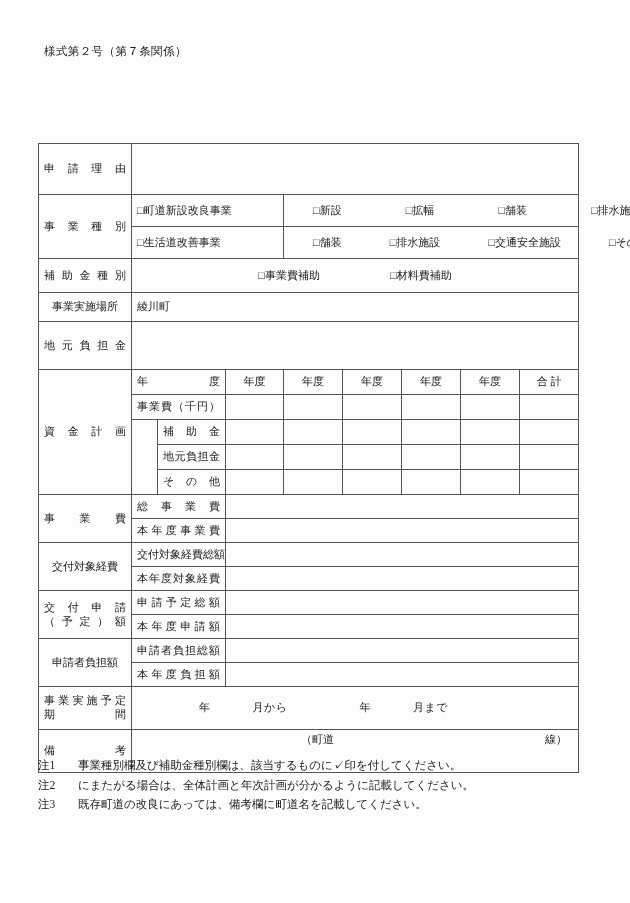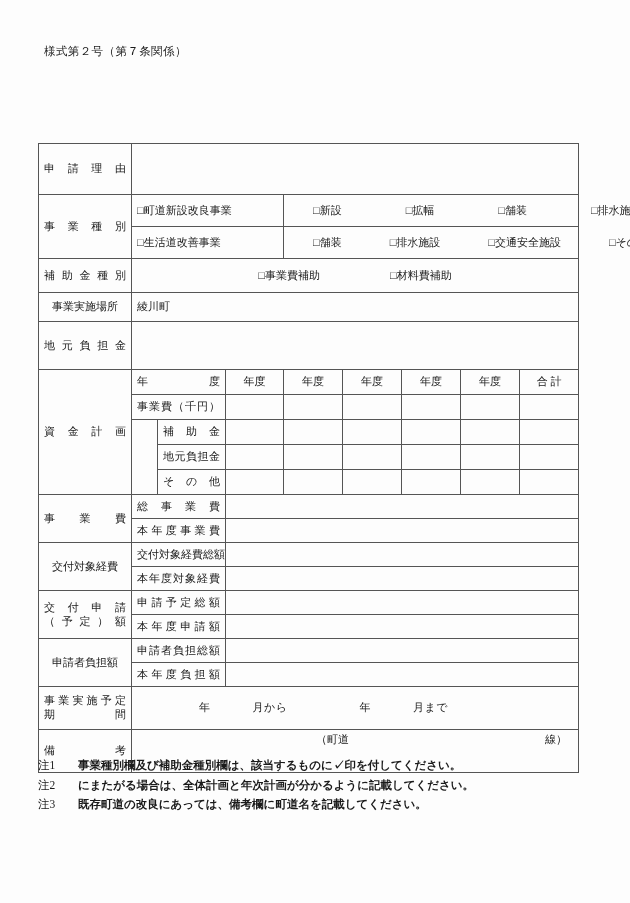--- a/index.html
+++ b/index.html
@@ -123,21 +123,21 @@
   .period-line .g1 { margin-right: 42px; }
   .period-line .g2 { margin-right: 72px; }
   .period-line .g3 { margin-right: 42px; }
 
   .remark-inner {
     position: relative;
     height: 100%;
   }
   .remark-road {
     position: absolute;
-    left: 179px;
+    left: 164px;
     bottom: 4px;
     white-space: nowrap;
   }
   .remark-line {
     position: absolute;
     right: 6px;
     bottom: 4px;
     white-space: nowrap;
   }
 
@@ -155,21 +155,21 @@
   .note {
     display: flex;
     align-items: center;
     margin-bottom: 1px;
   }
   .note-tag {
     width: 40px;
     flex: 0 0 40px;
     white-space: nowrap;
   }
-  .note-body { flex: 1 1 auto; font-weight: bold; }
+  .note-body { flex: 1 1 auto; }
   .note-body p { margin: 0; }
 </style>
 </head>
 <body>
 
 <div class="page">
 
   <div class="form-no">様式第２号（第７条関係）</div>
 
   <table class="form-table">

